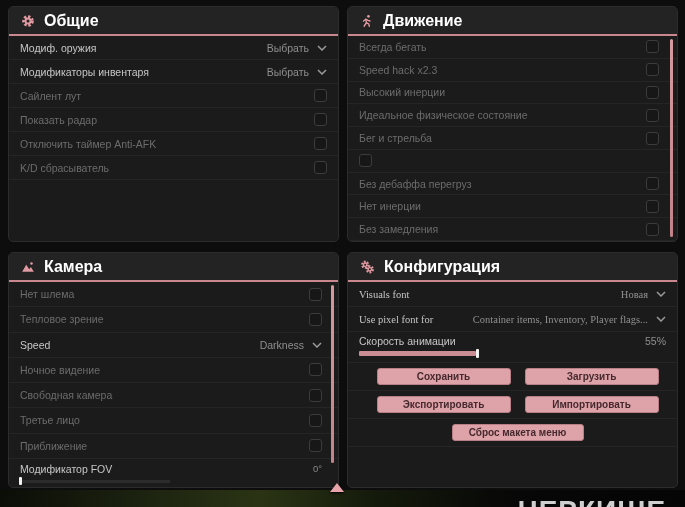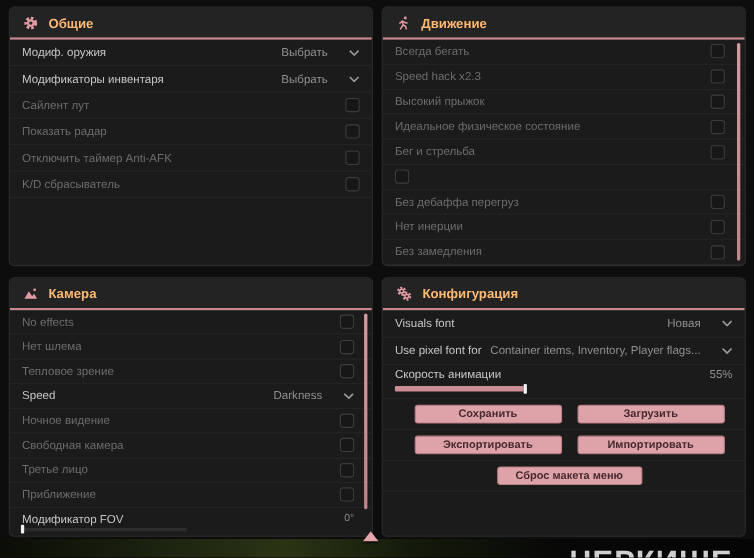--- a/index.html
+++ b/index.html
@@ -6,42 +6,42 @@
   .screen{position:relative;width:685px;height:507px;background:#0d0d0d;overflow:hidden;
           font-family:"Liberation Sans", sans-serif;}
   .panel{position:absolute;width:331px;height:236px;background:#1b1b1b;border:1px solid #2c2c2c;
          border-radius:5px;box-sizing:border-box;overflow:hidden;}
   .p-general{left:8px;top:6px;}
   .p-movement{left:347px;top:6px;}
   .p-camera{left:8px;top:252px;}
   .p-config{left:347px;top:252px;}
   .panel-header{height:27px;display:flex;align-items:center;gap:9px;padding:0 12px;
                 background:#232323;border-bottom:2px solid #c98890;}
-  .panel-title{color:#fdba74;font-size:12px;font-weight:bold;}
+  .panel-title{color:#ffffff;font-size:16px;font-weight:bold;}
   .panel-icon{display:flex;align-items:center;}
   .panel-body{position:relative;display:flex;flex-direction:column;height:calc(100% - 29px);}
   .row{display:flex;align-items:center;justify-content:space-between;
        padding:0 11px;border-bottom:1px solid #252525;box-sizing:border-box;}
   .p-general .row{height:24px;}
   .p-movement .row,.p-camera .row{flex:1;}
   .p-movement .row{padding-right:18px;}
   .p-camera .row{padding-right:16px;}
   .lbl{font-size:10.5px;color:#c6c6c6;white-space:nowrap;}
   .lbl.dim{color:#6c6c6c;}
   .checkbox{width:11px;height:11px;border:1px solid #3c3c3c;border-radius:3px;
             background:#171717;flex:0 0 auto;}
-  .dd{display:flex;align-items:center;gap:19px;cursor:pointer;}
+  .dd{display:flex;align-items:center;gap:8px;cursor:pointer;}
   .ddval{font-size:10.5px;color:#8f8f8f;}
   .chev{display:block;}
   .scrollbar{position:absolute;width:3px;background:linear-gradient(180deg,#d49aa0,#c1838a);
              border-radius:2px;}
   .p-movement .scrollbar{right:4px;top:3px;bottom:4px;}
   .p-camera .scrollbar{right:4px;top:3px;bottom:24px;}
   
-  .p-config .row{height:25px;}
+  .p-config .row{height:25px;font-family:Liberation Serif, serif;}
   .row-anim{display:block;padding:3px 11px 0 11px;border-bottom:1px solid #252525;height:31px;box-sizing:border-box;}
   .anim-top{display:flex;align-items:center;justify-content:space-between;}
   .anim-track{position:relative;margin-top:4px;height:5px;width:100%;}
   .anim-fill{position:absolute;left:0;top:0;height:5px;width:38%;background:#cb8d94;border-radius:1px;}
   .anim-handle{position:absolute;left:38%;top:-2px;width:3px;height:9px;background:#f2f2f2;border-radius:1px;}
   .btn-row{display:flex;justify-content:center;gap:14px;align-items:center;height:27px;
            border-bottom:1px solid #252525;padding-left:10px;}
   .btn{width:132px;height:15px;background:#dda3a9;border:1px solid #b97f86;border-radius:3px;
        color:#46292d;font-size:10px;font-weight:bold;display:flex;align-items:center;justify-content:center;
        cursor:pointer;}
@@ -130,21 +130,21 @@
     <div class="panel-body">
       <div class="row">
         <span class="lbl dim">Всегда бегать</span>
         <span class="checkbox"></span>
       </div>
       <div class="row">
         <span class="lbl dim">Speed hack x2.3</span>
         <span class="checkbox"></span>
       </div>
       <div class="row">
-        <span class="lbl dim">Высокий прыжок</span>
+        <span class="lbl dim">Высокий инерции</span>
         <span class="checkbox"></span>
       </div>
       <div class="row">
         <span class="lbl dim">Идеальное физическое состояние</span>
         <span class="checkbox"></span>
       </div>
       <div class="row">
         <span class="lbl dim">Бег и стрельба</span>
         <span class="checkbox"></span>
       </div>
@@ -171,24 +171,20 @@
     <div class="panel-header">
       <span class="panel-icon">
         <svg width="14" height="14" viewBox="0 0 24 24" fill="#e09aa1">
           <path d="M2 20L9 8l5 8 3-4 5 8z"></path>
           <circle cx="18" cy="6" r="2.2"></circle>
         </svg>
       </span>
       <span class="panel-title">Камера</span>
     </div>
     <div class="panel-body">
-      <div class="row">
-        <span class="lbl dim">No effects</span>
-        <span class="checkbox"></span>
-      </div>
       <div class="row">
         <span class="lbl dim">Нет шлема</span>
         <span class="checkbox"></span>
       </div>
       <div class="row">
         <span class="lbl dim">Тепловое зрение</span>
         <span class="checkbox"></span>
       </div>
       <div class="row">
         <span class="lbl">Speed</span>

